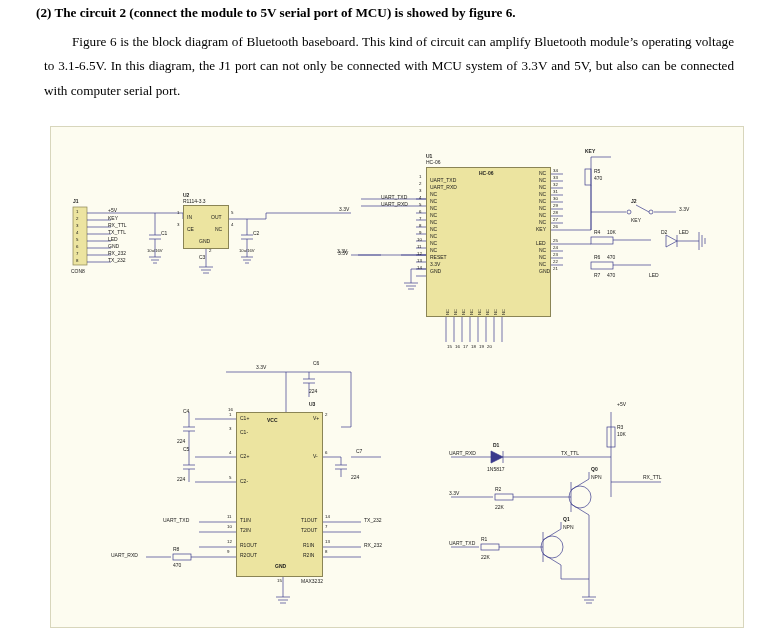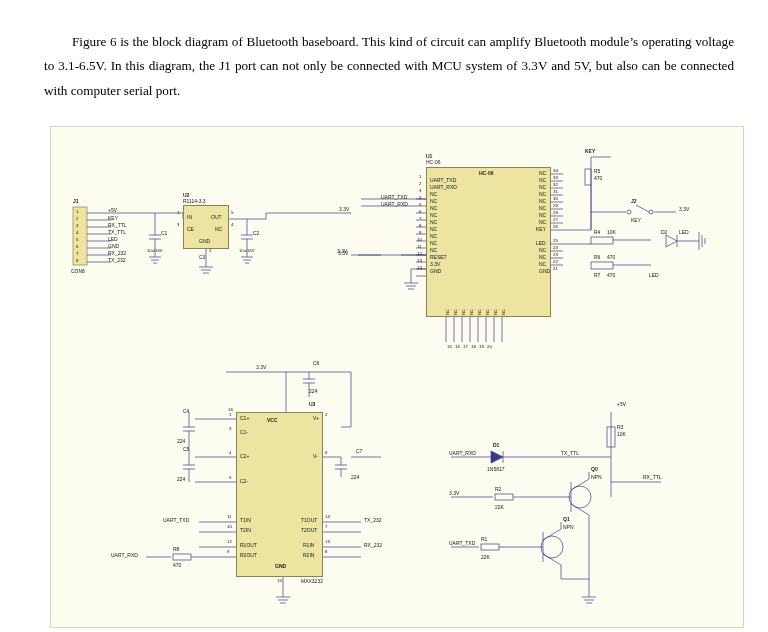--- a/index.html
+++ b/index.html
@@ -86,20 +86,21 @@
     font-size: 4.4px;
     color: #111;
     line-height: 1;
   }
 </style>
 </head>
 <body>
 
 <div class="page">
 
+  <div class="doc-heading">(2) The circuit 2 (connect the module to 5V serial port of MCU) is showed by figure 6.</div>
 
   <div class="doc-para"><span class="indent"></span><span>Figure 6 is the block diagram of Bluetooth baseboard. This kind of circuit can amplify Bluetooth module’s operating voltage to 3.1-6.5V. In this diagram, the J1 port can not only be connected with MCU system of 3.3V and 5V, but also can be connected with computer serial port.</span></div>
 
   <div class="figure">
     <div class="fig-inner">
 
       <svg class="schematic" viewBox="0 0 692 500">
         <g stroke="#3a3a8c" stroke-width="0.7" fill="none">
 
           <rect x="22" y="80" width="14" height="58" stroke="#8a8455" fill="#ece4a0"></rect>

